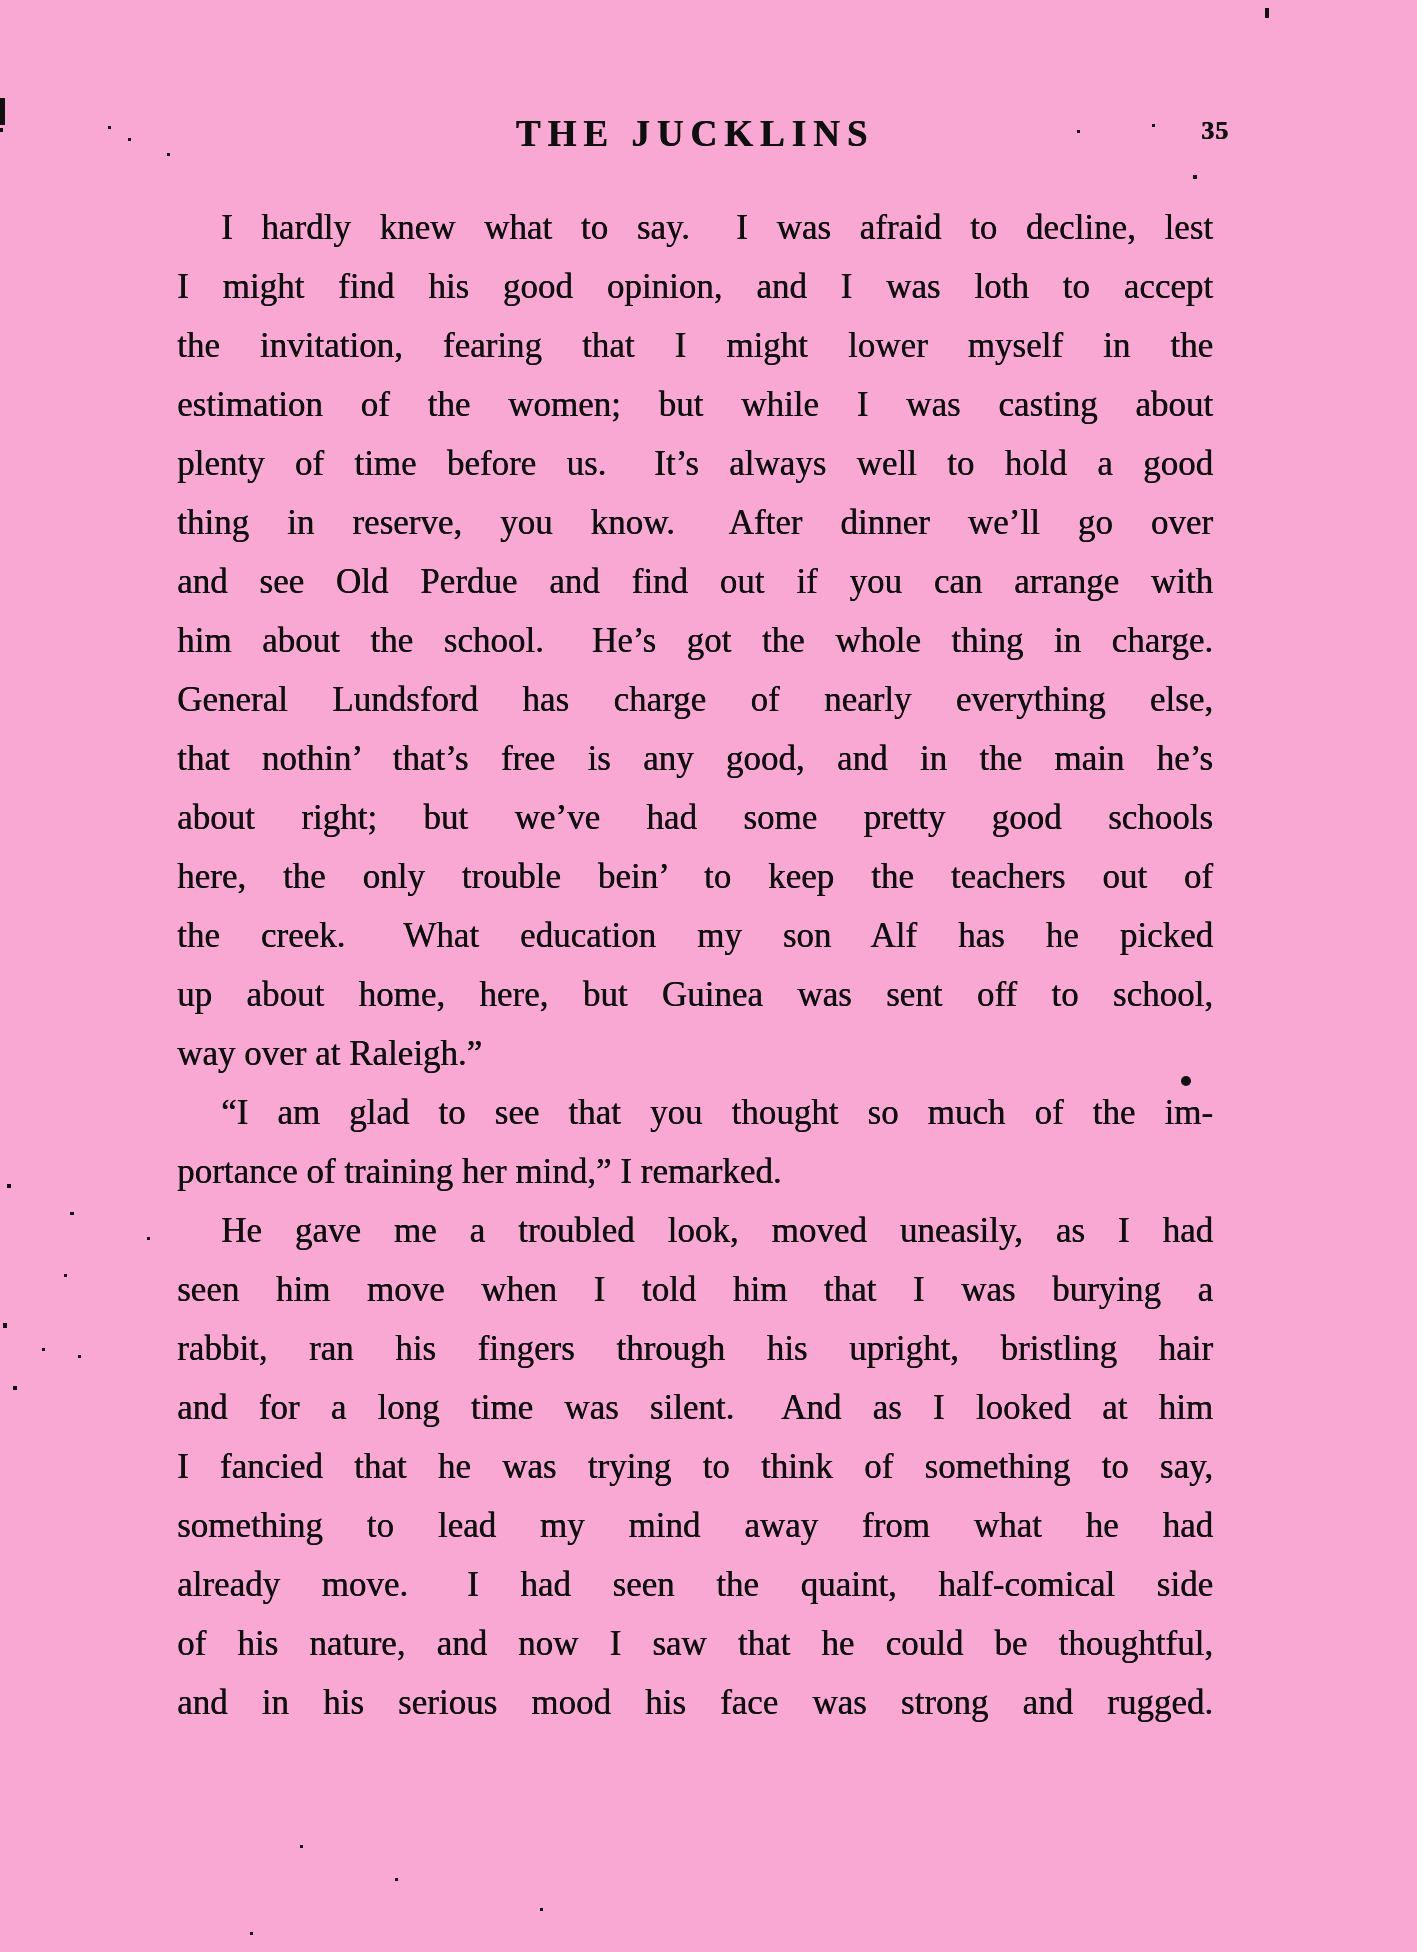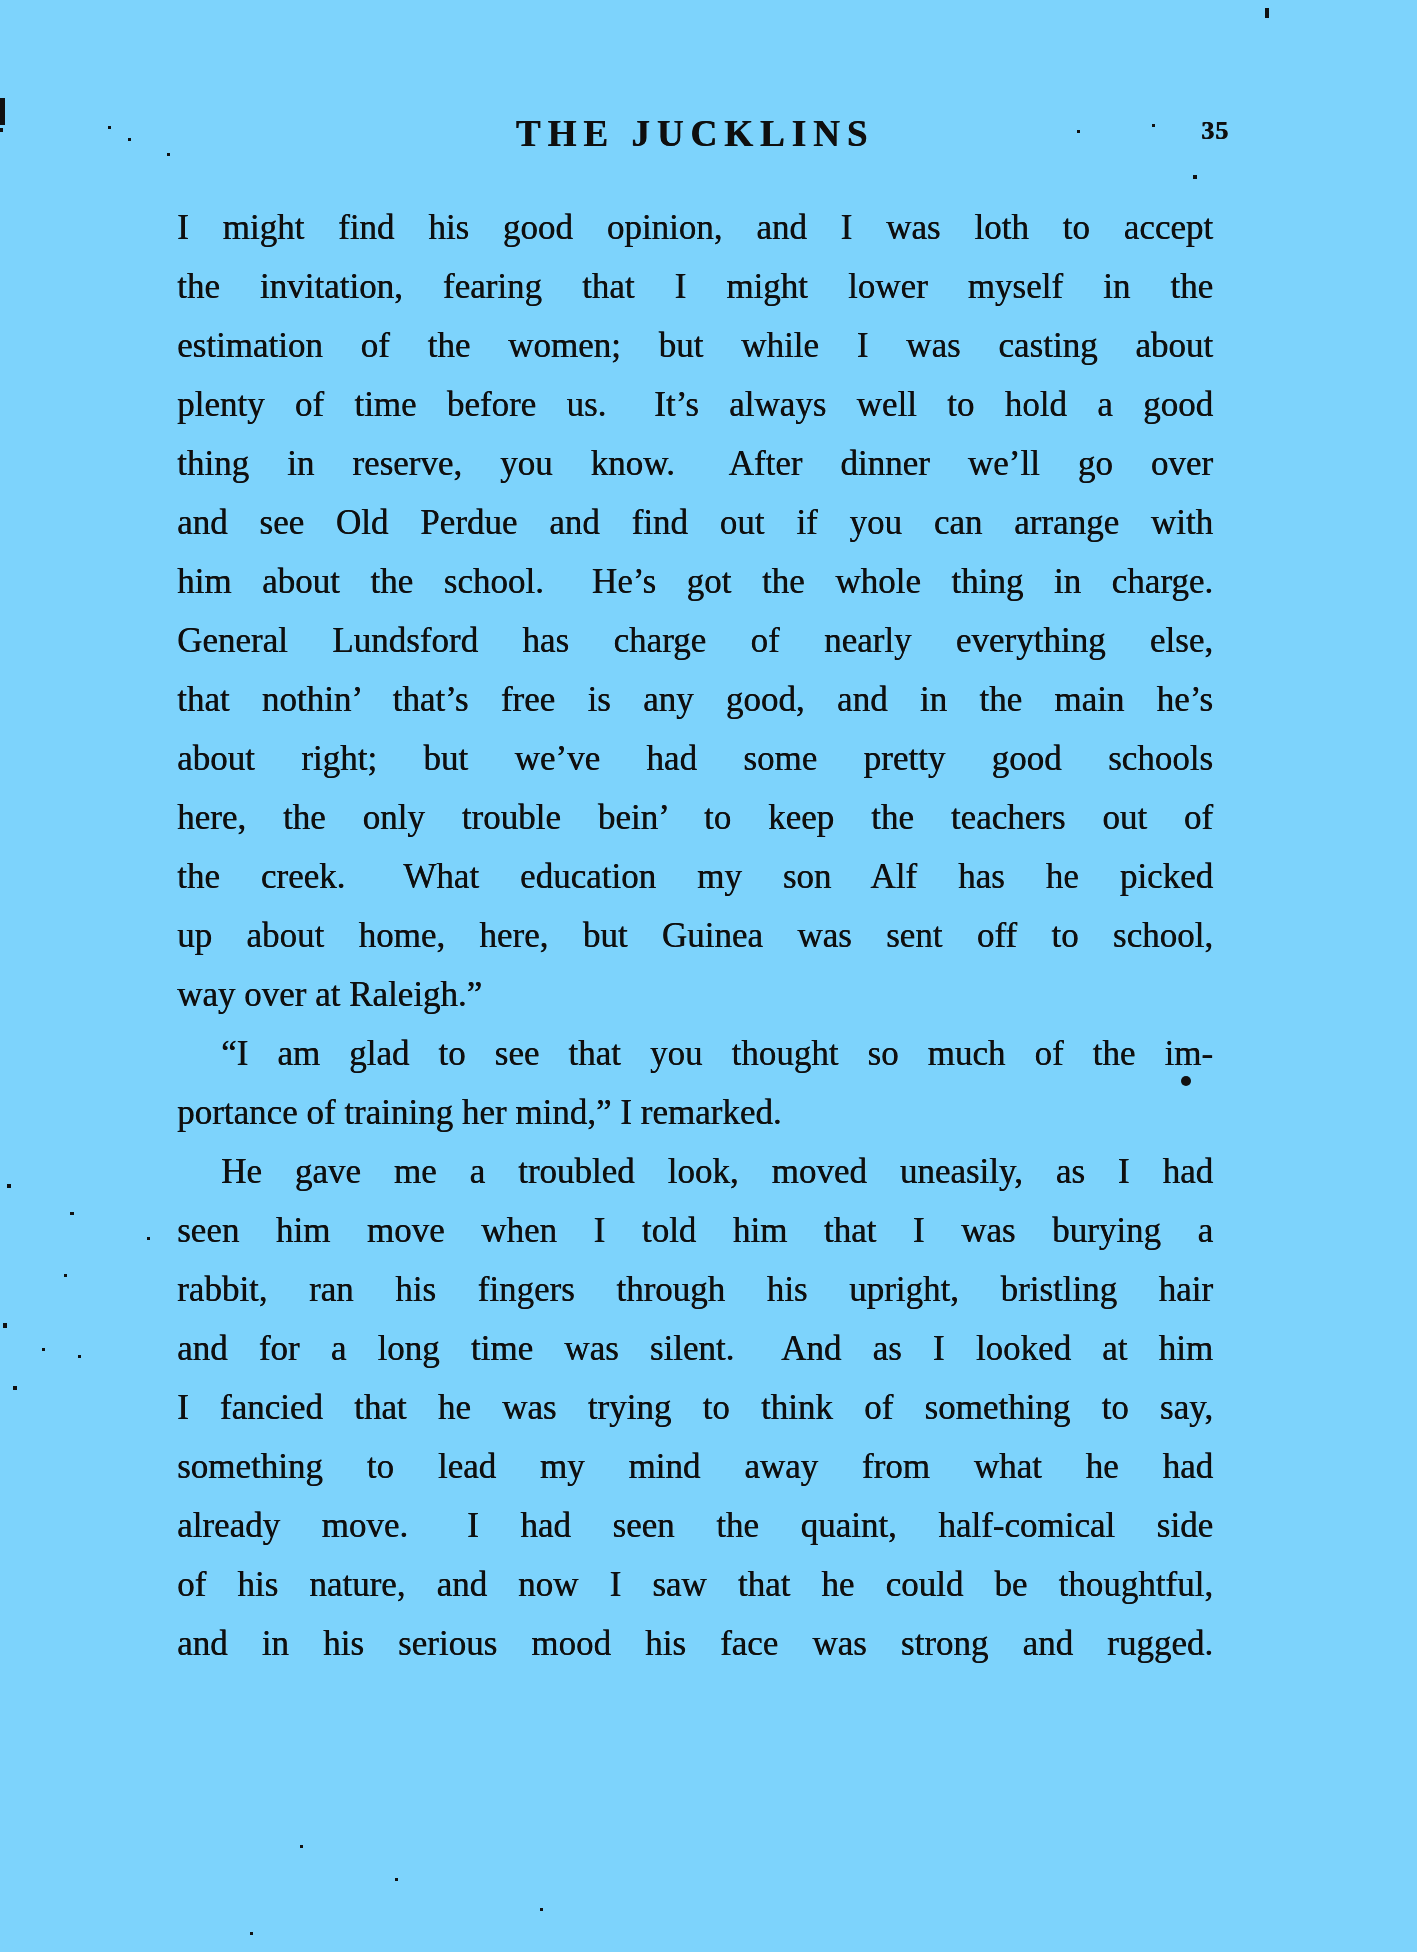--- a/index.html
+++ b/index.html
@@ -1,20 +1,20 @@
 <!DOCTYPE html>
 <html><head>
 <meta charset="utf-8">
 <style>
   html, body { margin: 0; padding: 0; background: #e8e8e8; }
   .page {
     position: relative;
     width: 1417px;
     height: 1952px;
-    background: #7dd3fc;
+    background: #f9a8d4;
     overflow: hidden;
     font-family: "Liberation Serif", serif;
     color: #0f0f0f;
   }
   
   .running-head {
     position: absolute;
     left: 177px;
     top: 112px;
     width: 1036px;
@@ -70,20 +70,21 @@
 <body>
 
 <div class="page">
 
   <header class="running-head">
     <div class="head-title">THE JUCKLINS</div>
     <div class="page-number">35</div>
   </header>
 
   <main class="text-block">
+      <div class="line indent">I hardly knew what to say.  I was afraid to decline, lest</div>
       <div class="line">I might find his good opinion, and I was loth to accept</div>
       <div class="line">the invitation, fearing that I might lower myself in the</div>
       <div class="line">estimation of the women; but while I was casting about</div>
       <div class="line">plenty of time before us.  It’s always well to hold a good</div>
       <div class="line">thing in reserve, you know.  After dinner we’ll go over</div>
       <div class="line">and see Old Perdue and find out if you can arrange with</div>
       <div class="line">him about the school.  He’s got the whole thing in charge.</div>
       <div class="line">General Lundsford has charge of nearly everything else,</div>
       <div class="line">that nothin’ that’s free is any good, and in the main he’s</div>
       <div class="line">about right; but we’ve had some pretty good schools</div>

